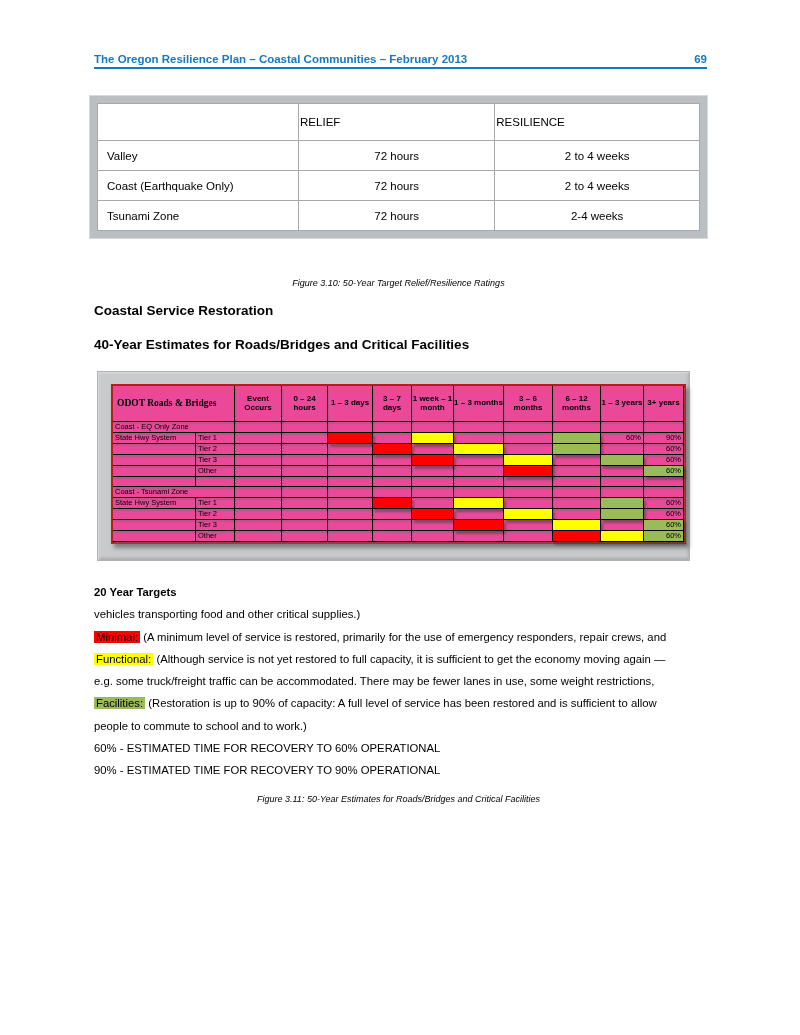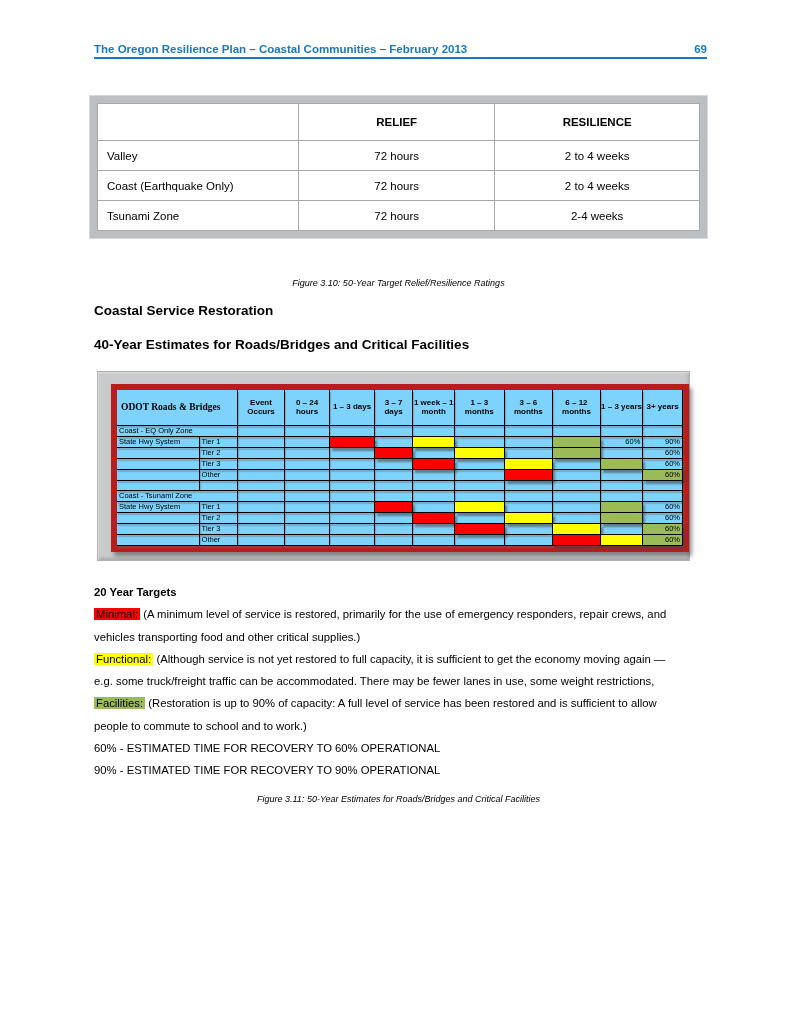--- a/index.html
+++ b/index.html
@@ -8,37 +8,37 @@
     position: relative;
     width: 800px; height: 1035px;
     background: #ffffff;
     font-family: "Liberation Sans", sans-serif;
     color: #000;
     overflow: hidden;
   }
 
   
   .doc-header {
-    position: absolute; top: 43px; left: 94px; width: 613px;
+    position: absolute; top: 53px; left: 94px; width: 613px;
     display: flex; justify-content: space-between; align-items: flex-end;
     border-bottom: 2px solid #1878c0;
     padding-bottom: 2px;
     font-size: 11.5px; font-weight: bold; color: #1878c0;
   }
 
   
   .frame1 {
     position: absolute; top: 96px; left: 90px; width: 617px;
     border: 7px solid #bcbfc2;
     background: #fff;
     box-shadow: 0 0 0 1px #d8d8d8;
   }
   .relief-table { width: 100%; border-collapse: collapse; font-size: 11.5px; }
   .relief-table th, .relief-table td { border: 1px solid #a8a8a8; }
-  .relief-table th { height: 37px; font-weight: bold; text-align: center; }
+  .relief-table th { height: 37px; font-weight: normal; text-align: left; }
   .relief-table td { height: 30px; text-align: center; }
   .relief-table td.lbl { text-align: left; padding-left: 9px; }
   .relief-table col.c0 { width: 33.4%; }
   .relief-table col.c1 { width: 32.6%; }
   .relief-table col.c2 { width: 34.0%; }
 
   
   .caption {
     position: absolute; left: 90px; width: 617px;
     text-align: center; font-style: italic; font-size: 9px;
@@ -52,22 +52,22 @@
   
   .frame2 {
     position: absolute; top: 371px; left: 97px; width: 593px; height: 190px;
     background: #c9cacc;
     border: 1px solid #b2b2b2;
     box-shadow: inset 1px 1px 2px #dedede, inset -1px -2px 3px #a9a9a9;
     padding: 12px 0 0 13px;
   }
   .est-table {
     border-collapse: separate; border-spacing: 0;
-    background: #7dd3fc;
-    border: 6px solid #b91c1c;
+    background: #ec4899;
+    border: 2px solid #b91c1c;
     box-shadow: 3px 4px 4px rgba(70,70,70,0.55);
     table-layout: fixed;
   }
   .est-table td, .est-table th {
     border-right: 1px solid #000;
     border-bottom: 1px solid #000;
     box-shadow: 1px 2px 1px rgba(110,110,110,0.38);
     padding: 0; overflow: hidden; white-space: nowrap;
   }
   .est-table th {
@@ -326,22 +326,22 @@
             <td class="fill" style="background: rgb(255, 255, 0);"></td>
             <td class="fill pct" style="background: rgb(155, 187, 89);">60%</td>
           </tr>
         </tbody>
     </table>
   </div>
 
   <div class="targets">
     <div class="t-head">20 Year Targets</div>
     <div>
+        <div class="line">vehicles transporting food and other critical supplies.)</div>
         <div class="line"><span class="hl" style="background: rgb(255, 0, 0);">Minimal:</span> (A minimum level of service is restored, primarily for the use of emergency responders, repair crews, and</div>
-        <div class="line">vehicles transporting food and other critical supplies.)</div>
         <div class="line"><span class="hl" style="background: rgb(255, 255, 0);">Functional:</span> (Although service is not yet restored to full capacity, it is sufficient to get the economy moving again —</div>
         <div class="line">e.g. some truck/freight traffic can be accommodated. There may be fewer lanes in use, some weight restrictions,</div>
         <div class="line"><span class="hl" style="background: rgb(155, 187, 89);">Facilities:</span> (Restoration is up to 90% of capacity: A full level of service has been restored and is sufficient to allow</div>
         <div class="line">people to commute to school and to work.)</div>
       </div>
     <div class="line">60% - ESTIMATED TIME FOR RECOVERY TO 60% OPERATIONAL</div>
     <div class="line">90% - ESTIMATED TIME FOR RECOVERY TO 90% OPERATIONAL</div>
   </div>
 
   <div class="caption caption-311">Figure 3.11: 50-Year Estimates for Roads/Bridges and Critical Facilities</div>

